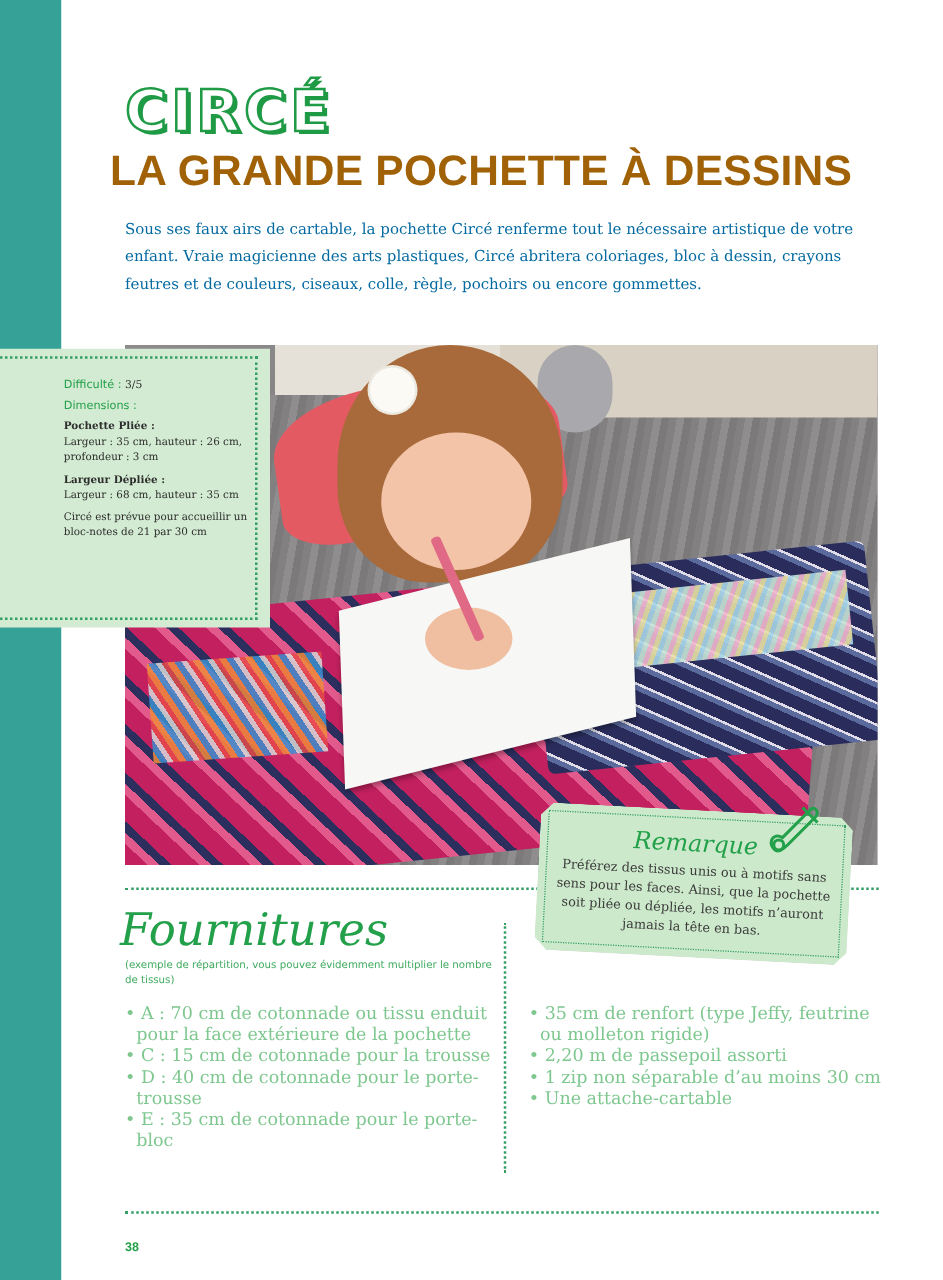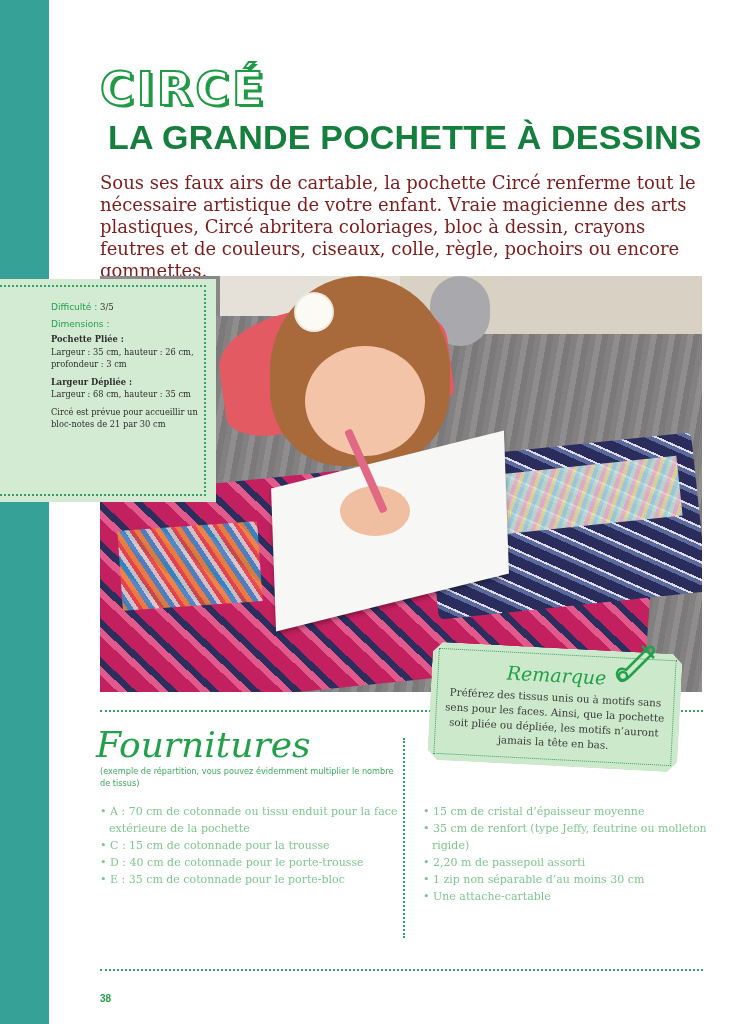--- a/index.html
+++ b/index.html
@@ -9,28 +9,28 @@
     .teal-band { position: absolute; left: 0; top: 0; width: 49px; height: 1024px; background: #36a196; }
 
     .title-circe {
       position: absolute; left: 100px; top: 62px;
       font-family: "DejaVu Sans", sans-serif; font-weight: bold; font-size: 46px;
       letter-spacing: 3px; color: #ffffff;
       -webkit-text-stroke: 2px #1f9a45;
       text-shadow: 3px 2px 0 #1f9a45;
     }
     .title-main {
-      position: absolute; left: 108px; top: 118px;
+      position: absolute; left: 88px; top: 118px;
       font-family: "Liberation Sans", sans-serif; font-weight: bold; font-size: 34px;
-      color: #15803d; letter-spacing: 0.2px; white-space: nowrap;
+      color: #a16207; letter-spacing: 0.2px; white-space: nowrap;
     }
     .intro {
       position: absolute; left: 100px; top: 172px; width: 610px;
-      font-family: "DejaVu Serif", serif; font-size: 18px; line-height: 22px;
-      color: #7f1d1d;
+      font-family: "DejaVu Serif", serif; font-size: 12px; line-height: 22px;
+      color: #0369a1;
     }
 
     .photo {
       position: absolute; left: 100px; top: 276px; width: 602px; height: 416px; overflow: hidden;
       background: linear-gradient(160deg, #8d8b8c 0%, #7a7879 40%, #9b999a 100%);
     }
     .photo .floor { position: absolute; left: 300px; top: 0; width: 302px; height: 58px; background: #d9d2c4; }
     .photo .floor2 { position: absolute; left: 120px; top: 0; width: 180px; height: 40px; background: #e6e1d8; }
     .photo .blanket { position: absolute; left: 0; top: 40px; width: 602px; height: 376px;
       background: repeating-linear-gradient(100deg, #828081 0 6px, #8f8d8e 6px 12px, #7b797a 12px 18px); }
@@ -91,21 +91,21 @@
     .safety-pin { position: absolute; left: 614px; top: 642px; width: 42px; height: 44px; }
 
     .fourn-title {
       position: absolute; left: 96px; top: 724px;
       font-family: "DejaVu Serif", serif; font-style: italic; font-size: 36px; color: #23a04a;
     }
     .fourn-sub {
       position: absolute; left: 100px; top: 765px; width: 300px;
       font-family: "DejaVu Sans", sans-serif; font-size: 8.2px; line-height: 12px; color: #3eaa5e;
     }
-    .list { position: absolute; list-style: none; font-family: "DejaVu Serif", serif; font-size: 11px; line-height: 17px; color: #7ec78f; }
+    .list { position: absolute; list-style: none; font-family: "DejaVu Serif", serif; font-size: 14px; line-height: 17px; color: #7ec78f; }
     .list li { padding-left: 9px; text-indent: -9px; }
     .list li::before { content: "• "; }
     .list-left { left: 100px; top: 803px; width: 300px; }
     .list-right { left: 423px; top: 803px; width: 290px; }
 
     .page-num { position: absolute; left: 100px; top: 993px; font-family: "Liberation Sans", sans-serif; font-weight: bold; font-size: 10px; color: #23a04a; }
   </style>
 </head>
 <body>
 
@@ -172,21 +172,20 @@
 <div class="fourn-sub">(exemple de répartition, vous pouvez évidemment multiplier le nombre de tissus)</div>
 
 <ul class="list list-left">
   <li>A : 70 cm de cotonnade ou tissu enduit pour la face extérieure de la pochette</li>
   <li>C : 15 cm de cotonnade pour la trousse</li>
   <li>D : 40 cm de cotonnade pour le porte-trousse</li>
   <li>E : 35 cm de cotonnade pour le porte-bloc</li>
 </ul>
 
 <ul class="list list-right">
-  <li>15 cm de cristal d’épaisseur moyenne</li>
   <li>35 cm de renfort (type Jeffy, feutrine ou molleton rigide)</li>
   <li>2,20 m de passepoil assorti</li>
   <li>1 zip non séparable d’au moins 30 cm</li>
   <li>Une attache-cartable</li>
 </ul>
 
 <div class="hr-dots" style="top:969px;"></div>
 <div class="page-num">38</div>
 
 </body></html>

